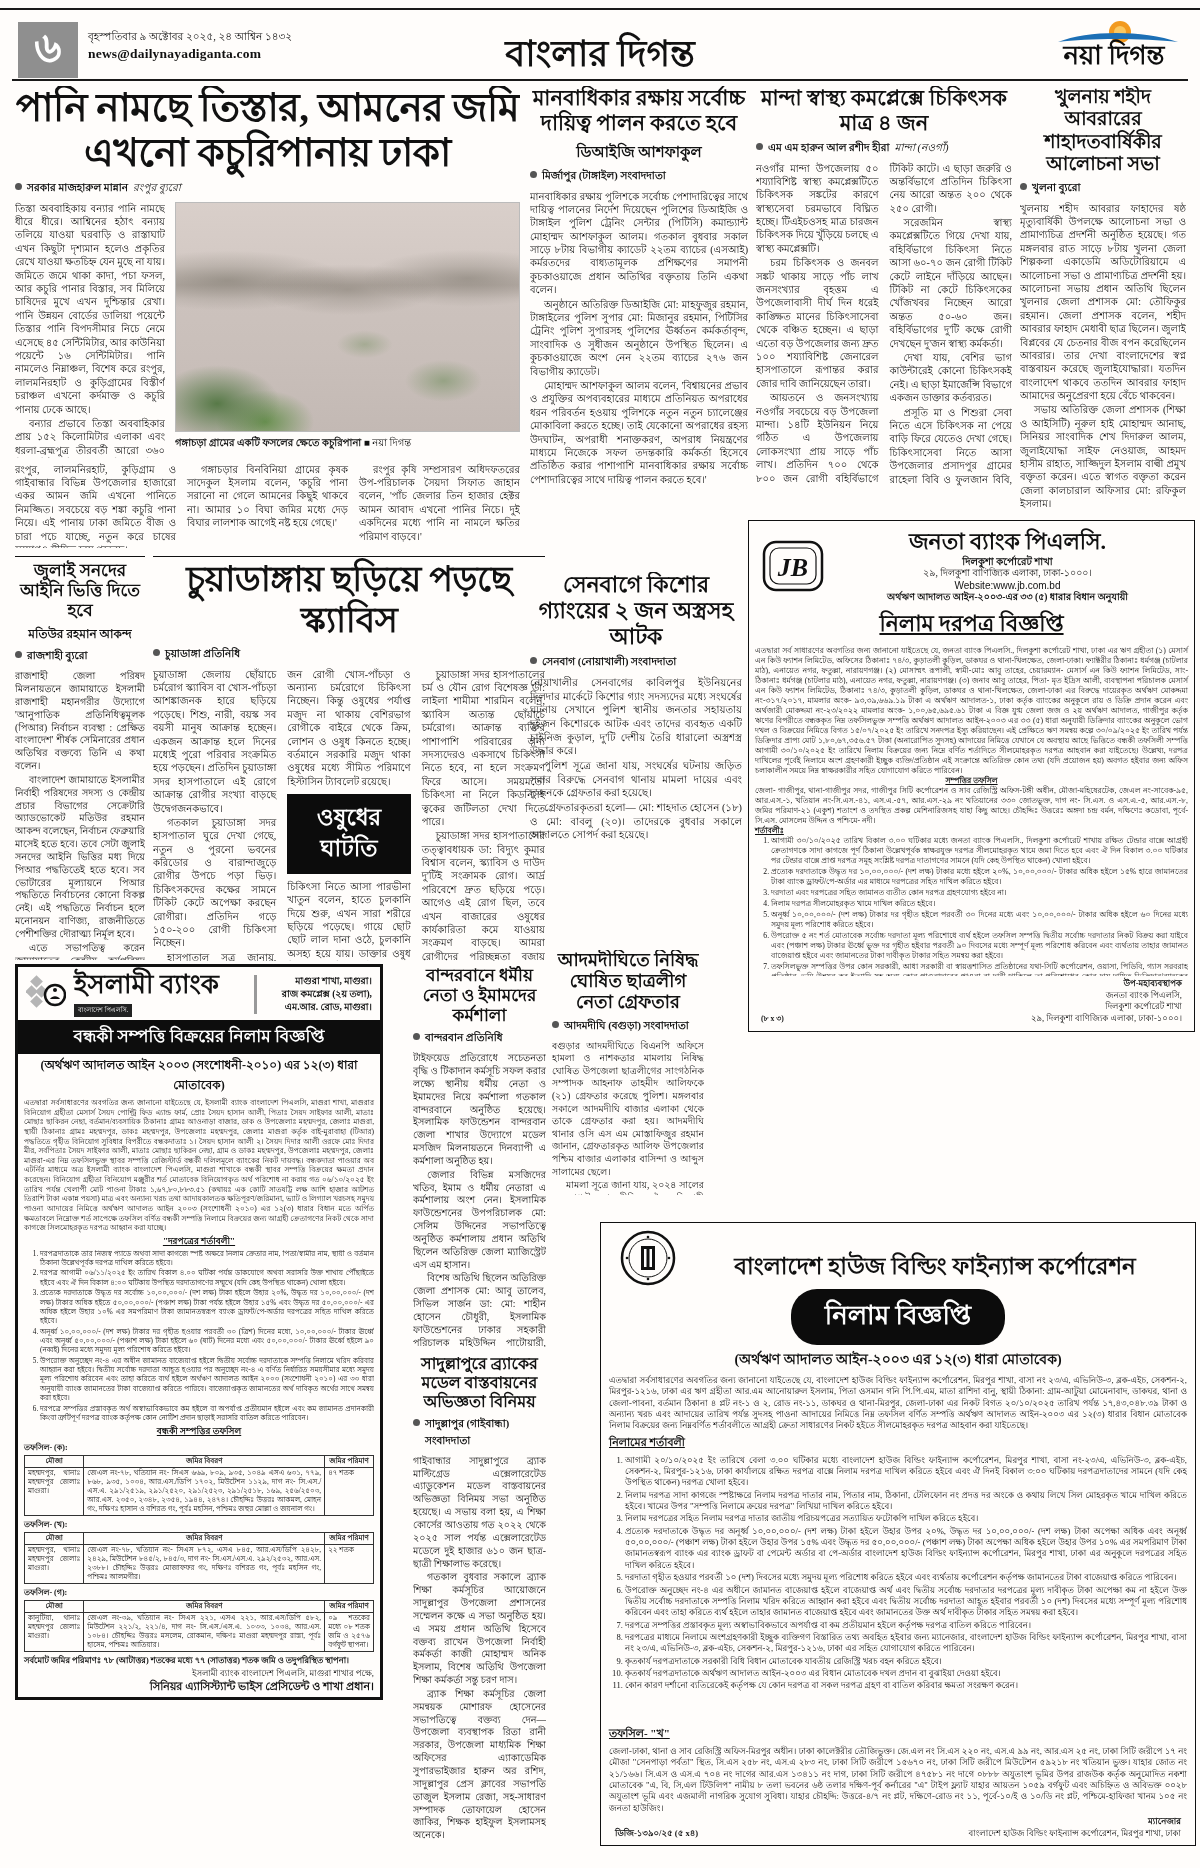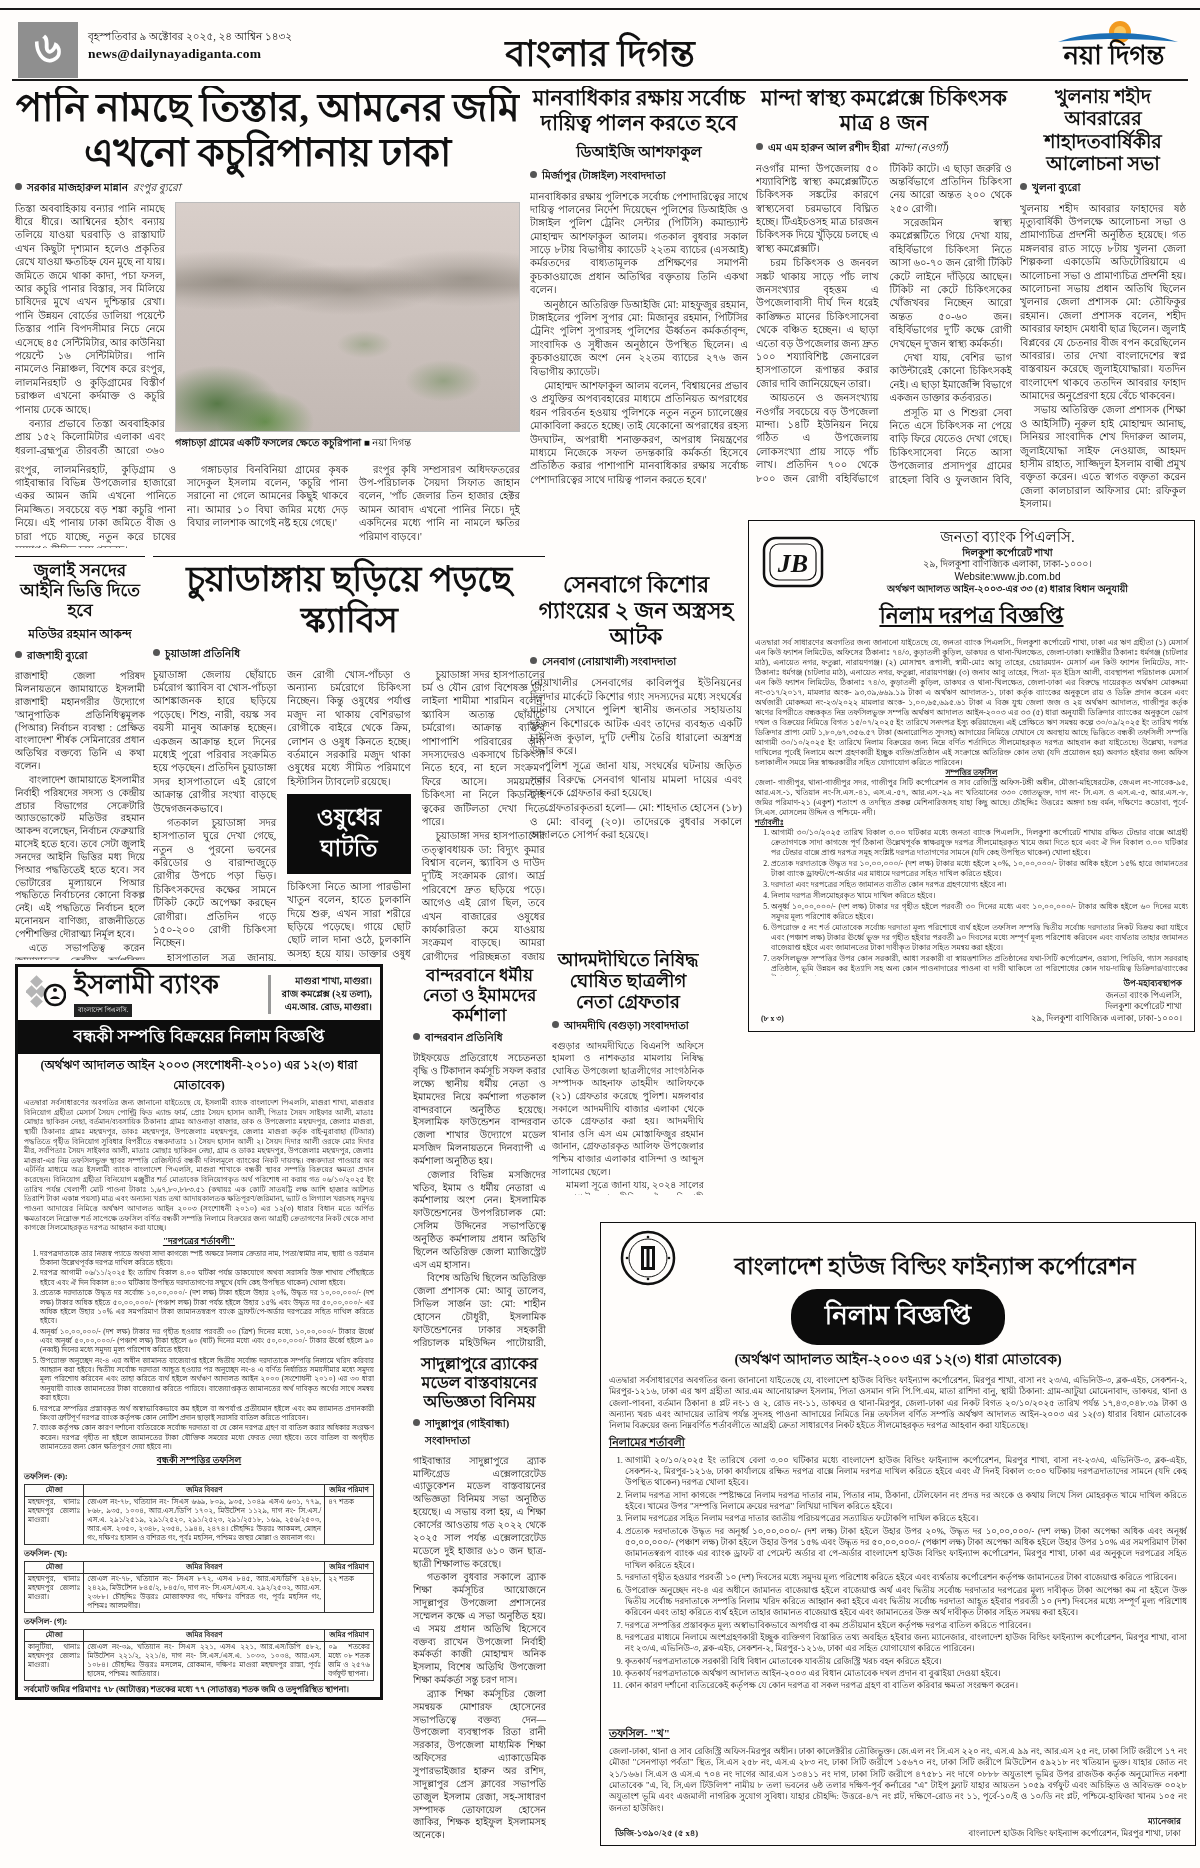--- a/index.html
+++ b/index.html
@@ -66,32 +66,32 @@
   .ad-terms{margin:0;padding-left:16px;overflow:hidden;min-height:0;}
   .ad-terms li{margin:0 0 1px 0;}
   .center{text-align:center;}
   .u{text-decoration:underline;}
   .sig{text-align:right;font-size:8.5px;line-height:1.35;}
   .sig .b1{font-weight:700;}
 
   
   .jb-head{display:flex;gap:8px;align-items:center;margin:4px 6px 0;}
   .jb-head-txt{flex:1;text-align:center;line-height:1.25;}
-  .jb-name{font-size:15px;font-weight:400;}
+  .jb-name{font-size:22px;font-weight:700;}
   .jb-sub{font-size:10px;font-weight:700;}
   .jb-addr{font-size:9.5px;}
   .jb-web{font-size:10px;font-family:"Liberation Sans",sans-serif;}
   .jb-law{font-size:9.5px;font-weight:700;}
   .jb-title{font-size:22px;font-weight:800;text-align:center;text-decoration:underline;margin:2px 0 3px;}
 
   
   .ib-head{display:flex;align-items:center;gap:8px;padding:5px 8px 3px;}
   .ib-name{font-size:26px;font-weight:800;line-height:1;}
   .ib-tag{font-size:6.5px;background:#222;color:#fff;padding:1px 4px;margin-top:2px;display:inline-block;}
-  .ib-branch{margin-left:auto;text-align:right;font-size:9.5px;font-weight:700;line-height:1.35;border-left:3px solid #999;padding-left:11px;}
+  .ib-branch{margin-left:auto;text-align:right;font-size:9.5px;font-weight:700;line-height:1.35;border-left:3px solid #999;padding-left:25px;}
   .ib-bar{background:#0d0d0d;color:#fff;text-align:center;font-size:17px;font-weight:800;padding:3px 0;}
   .ib-law{font-size:12px;font-weight:800;text-align:center;margin:2px 0;}
   .ib-sec{font-size:9px;font-weight:800;text-align:center;text-decoration:underline;margin:1px 0;}
   table.sched{width:100%;border-collapse:collapse;font-size:7.2px;line-height:1.25;margin-bottom:1px;}
   table.sched th,table.sched td{border:1px solid #333;padding:1px 3px;text-align:justify;vertical-align:top;}
   table.sched th{text-align:center;font-weight:700;padding:1px;}
   .sched-label{font-size:8px;font-weight:700;margin:1px 0;}
   .ib-total{font-size:8.3px;font-weight:700;margin-top:1px;}
 
   
@@ -370,20 +370,24 @@
         </tr>
         <tr>
           <td>কানুটিয়া, থানাঃ মহম্মদপুর জেলাঃ মাগুরা।</td>
           <td>জেএল নং-৩৯, খতিয়ান নং- সিএস ২২১, এসএ ২২১, আর.এস/ডিপি ৫৮২, মিউটেশন ২২১/২, ২২১/৪, দাগ নং- সি.এস./এস.এ. ১০৩৩, ১০৩৪, আর.এস. ১০৮৪। চৌহদ্দিঃ উত্তরঃ মসলেম, রোকমান, দক্ষিণঃ মাগুরা মহম্মদপুর রাস্তা, পূর্বঃ হাসেম, পশ্চিমঃ আতিয়ার।</td>
           <td>০৯ শতকের মধ্যে ০৮ শতক জমি ও ২৫৭৬ বর্গফুট স্থাপনা।</td>
         </tr>
       </tbody>
         </table>
 
       <div class="ib-total">সর্বমোট জমির পরিমাণঃ ৭৮ (আটাত্তর) শতকের মধ্যে ৭৭ (সাতাত্তর) শতক জমি ও তদুপরিস্থিত স্থাপনা।</div>
+      <div class="sig" style="padding-bottom:3px;">
+        <div>ইসলামী ব্যাংক বাংলাদেশ পিএলসি, মাগুরা শাখার পক্ষে,</div>
+        <div class="b1" style="font-size:11px;">সিনিয়র এ্যাসিস্ট্যান্ট ভাইস প্রেসিডেন্ট ও শাখা প্রধান।</div>
+      </div>
     </div>
   </div>
 
   <div class="abs story" style="left:413px;top:966px;width:133px;height:896px;">
     <div>
       <h3 class="hl hl-sm" style="font-size:17px;">বান্দরবানে ধর্মীয় নেতা ও ইমামদের কর্মশালা</h3>
       <div class="byline">
         <span class="dot"></span>
         <b>বান্দরবান প্রতিনিধি</b>
       </div>

